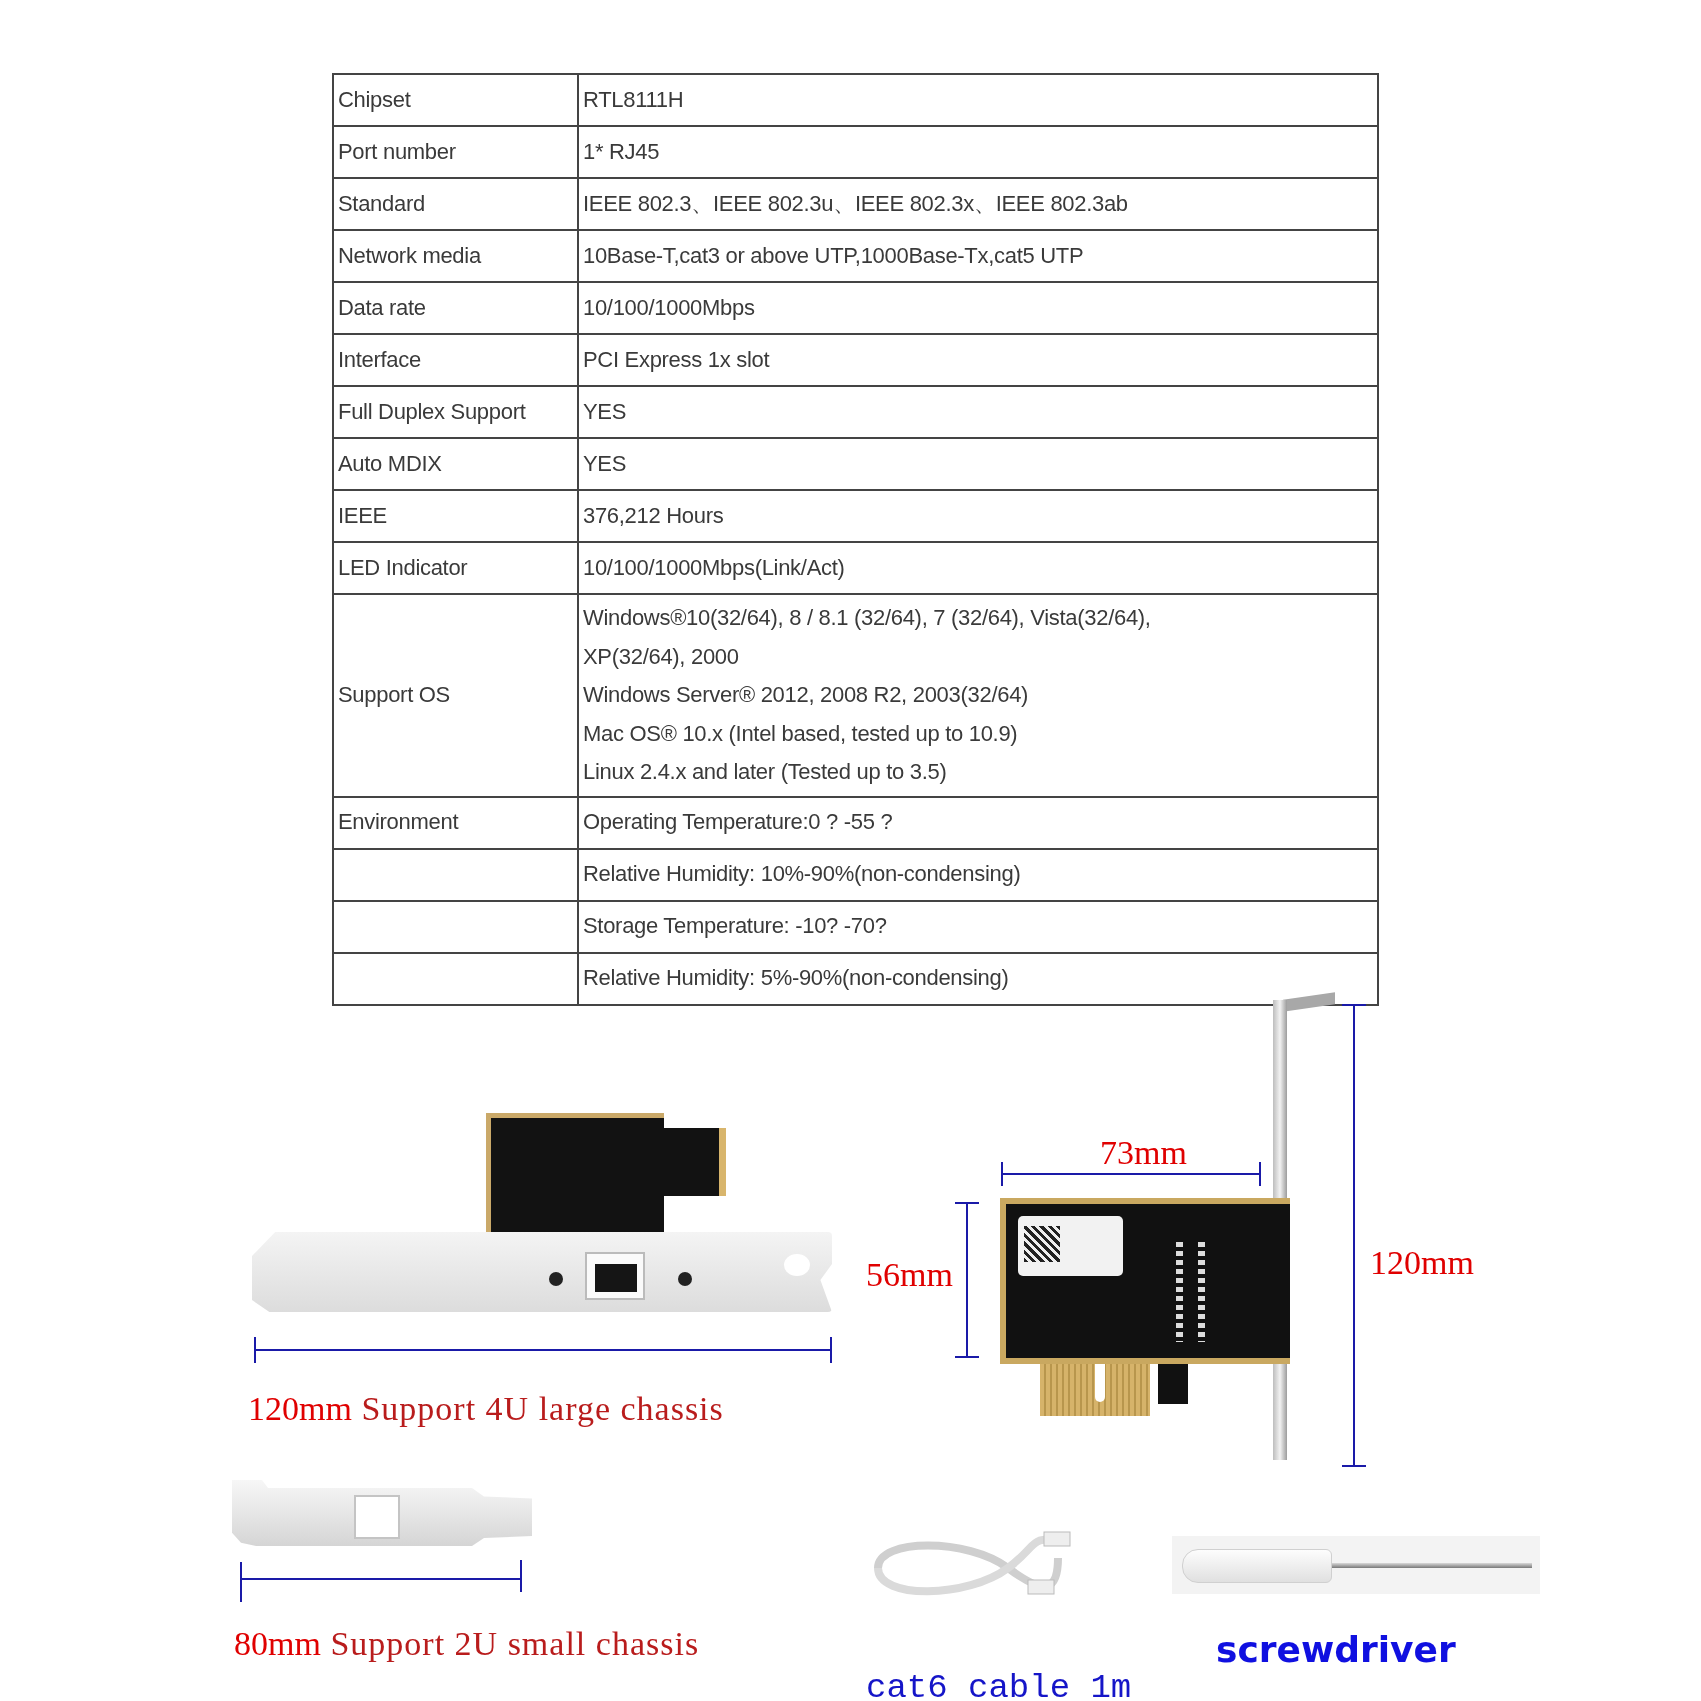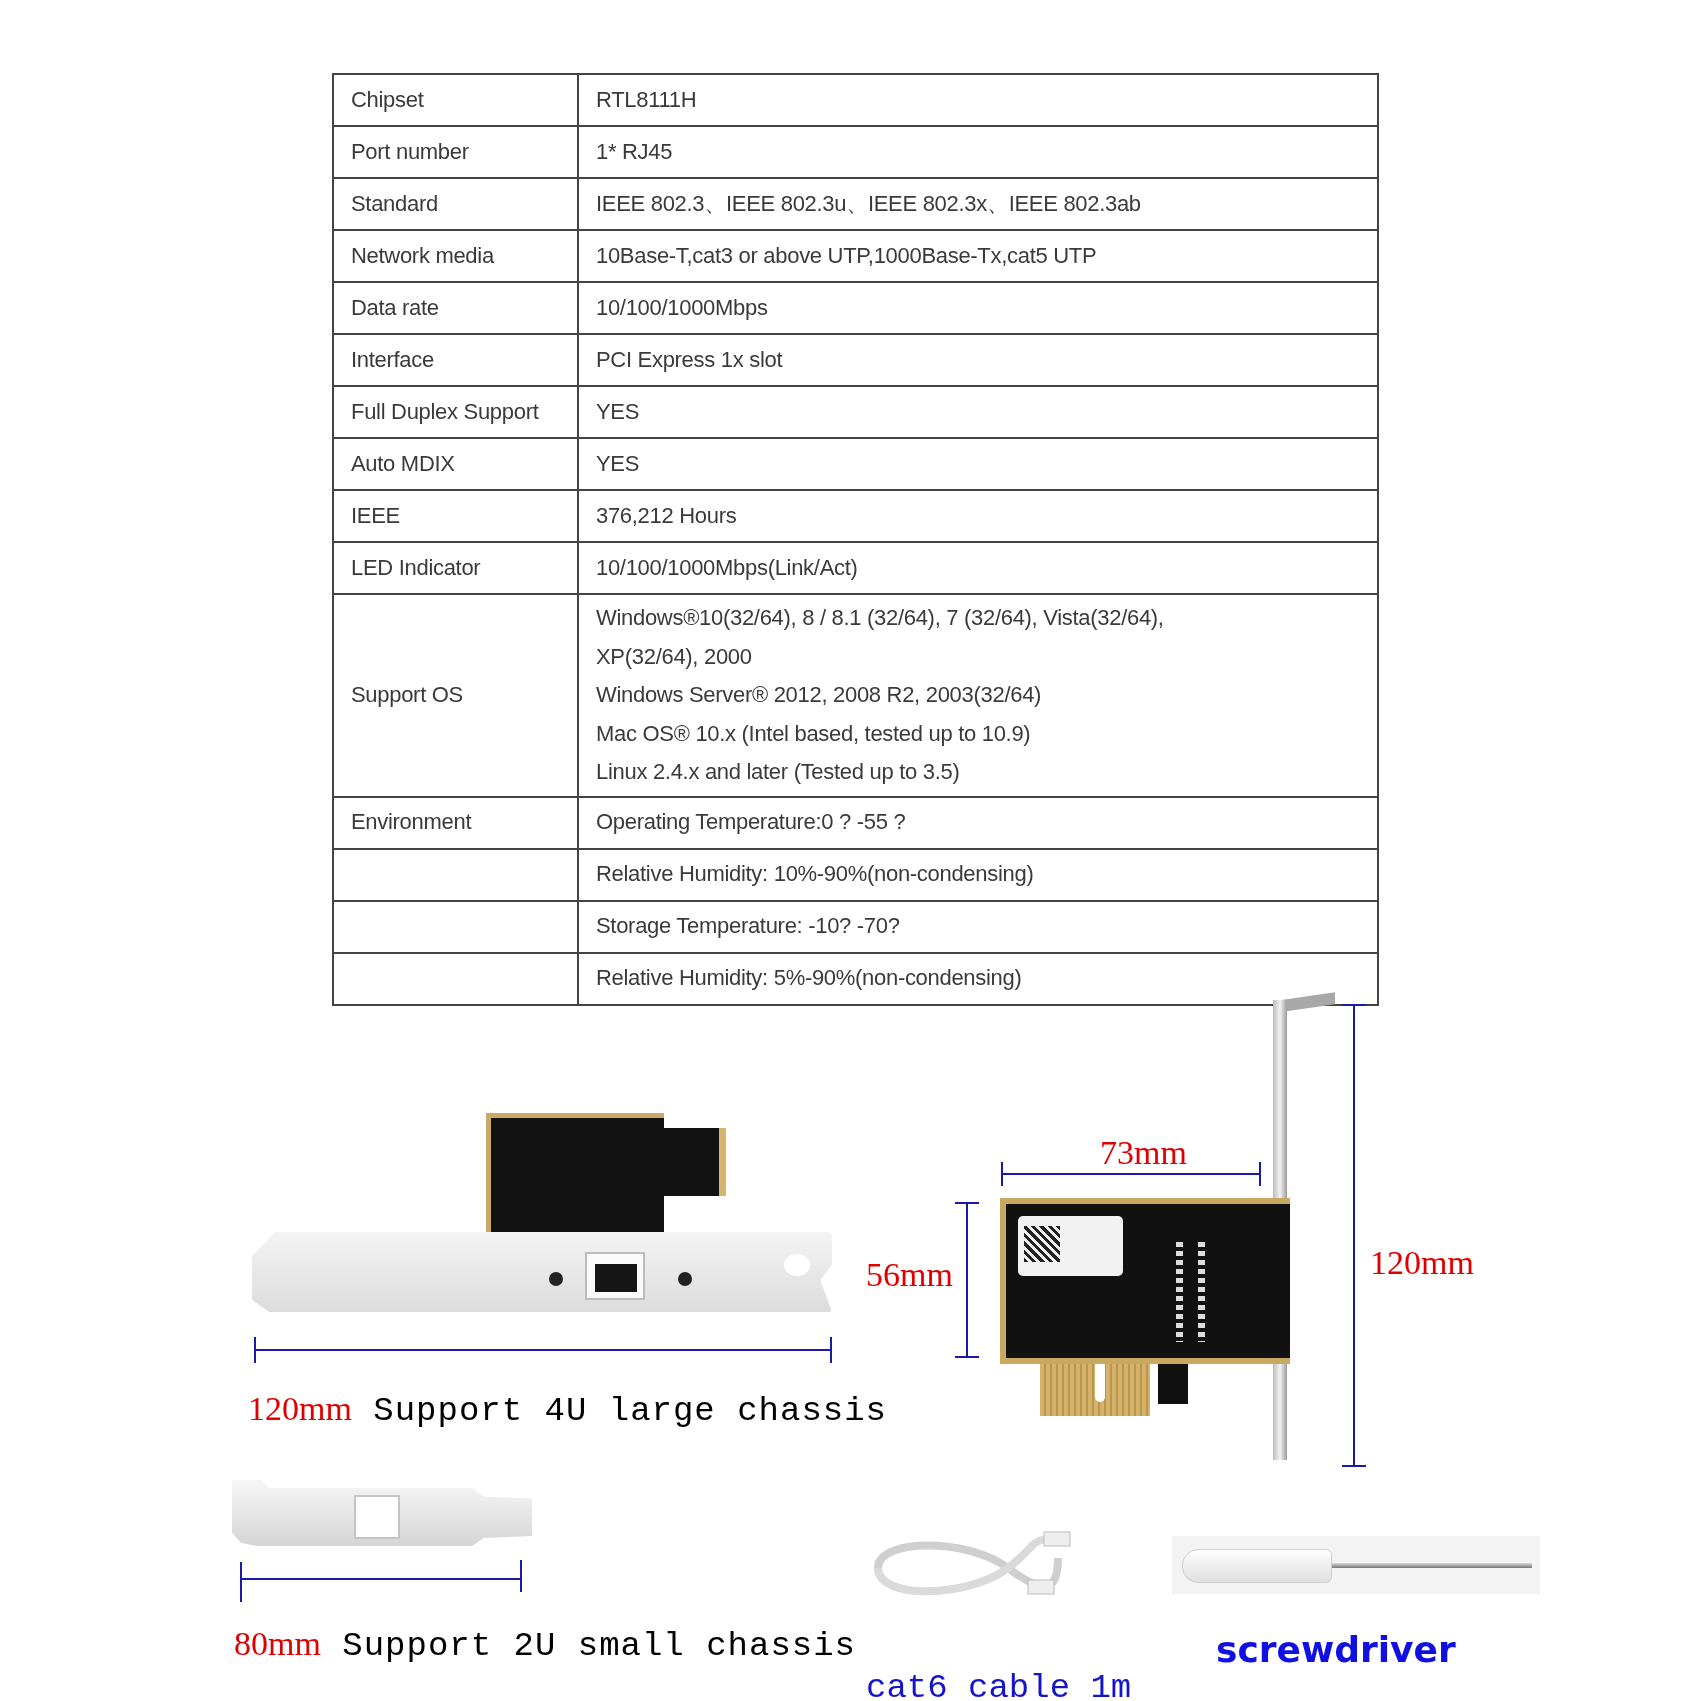--- a/index.html
+++ b/index.html
@@ -7,34 +7,34 @@
     body { position: relative; font-family: "DejaVu Sans", sans-serif; color: #333; }
 
     
     .spec-table {
       position: absolute; left: 332px; top: 73px; width: 1047px;
       border-collapse: collapse; border: 2px solid #444;
       font-family: "Liberation Sans", "DejaVu Sans", sans-serif;
       font-size: 22px; color: #3a3a3a; letter-spacing: -0.3px;
     }
     .spec-table td {
-      border: 2px solid #444; padding: 0 17px; height: 52px; vertical-align: middle;
+      border: 2px solid #444; padding: 0 4px; height: 52px; vertical-align: middle;
       line-height: 1.2;
     }
     .spec-table td.label { width: 245px; }
     .spec-table tr.os-row td { height: 194px; border-radius: 19px; }
     .spec-table tr.os-row td.value { padding-top: 4px; padding-bottom: 4px; }
     .os-line { height: 38.5px; line-height: 38.5px; white-space: nowrap; }
 
     
     .abs { position: absolute; }
     .dim-line { position: absolute; background: #1a1aa8; }
     .mono-label {
-      font-family: Liberation Mono, monospace;
-      font-size: 34px; color: #000000; white-space: nowrap; letter-spacing: 1px;
+      font-family: Liberation Serif, serif;
+      font-size: 34px; color: #b91c1c; white-space: nowrap; letter-spacing: 1px;
     }
     .serif-red {
       font-family: "Liberation Serif", "DejaVu Serif", serif; color: #e00000;
       font-size: 34px; white-space: nowrap;
     }
 
     
     .bracket-full {
       position: absolute; left: 252px; top: 1232px; width: 580px; height: 80px;
       background: linear-gradient(#f4f4f4, #dcdcdc); border-radius: 4px;

